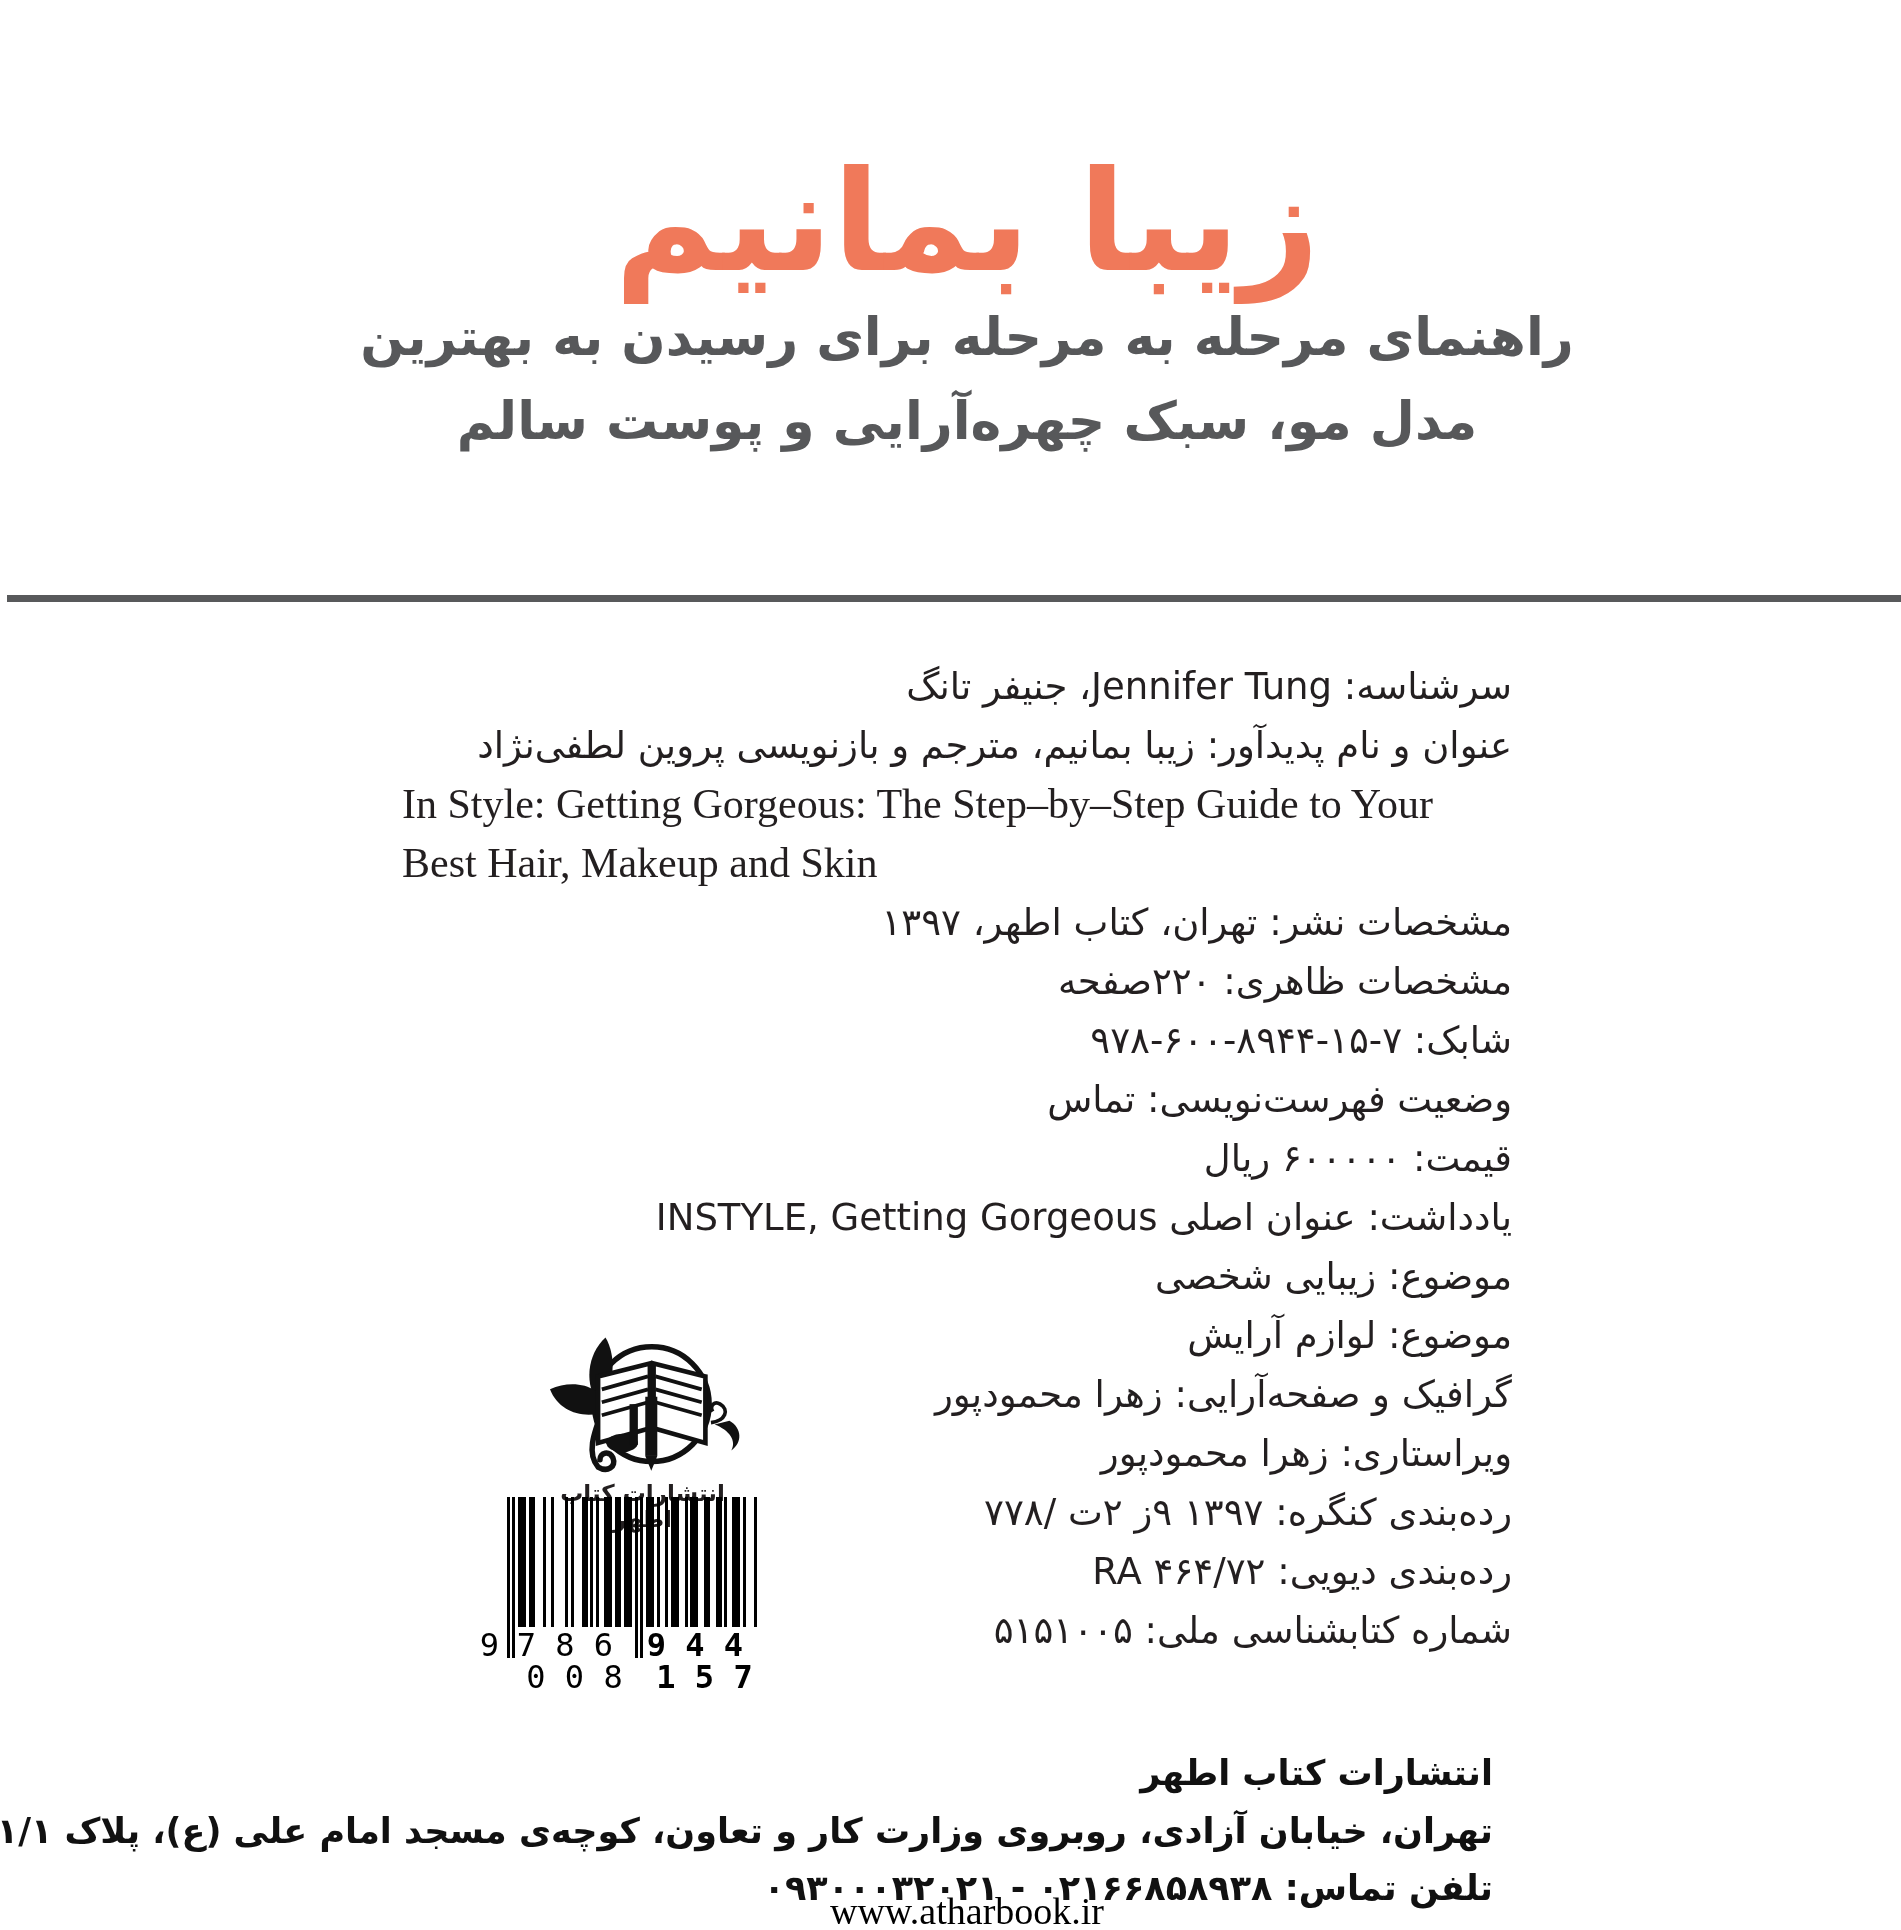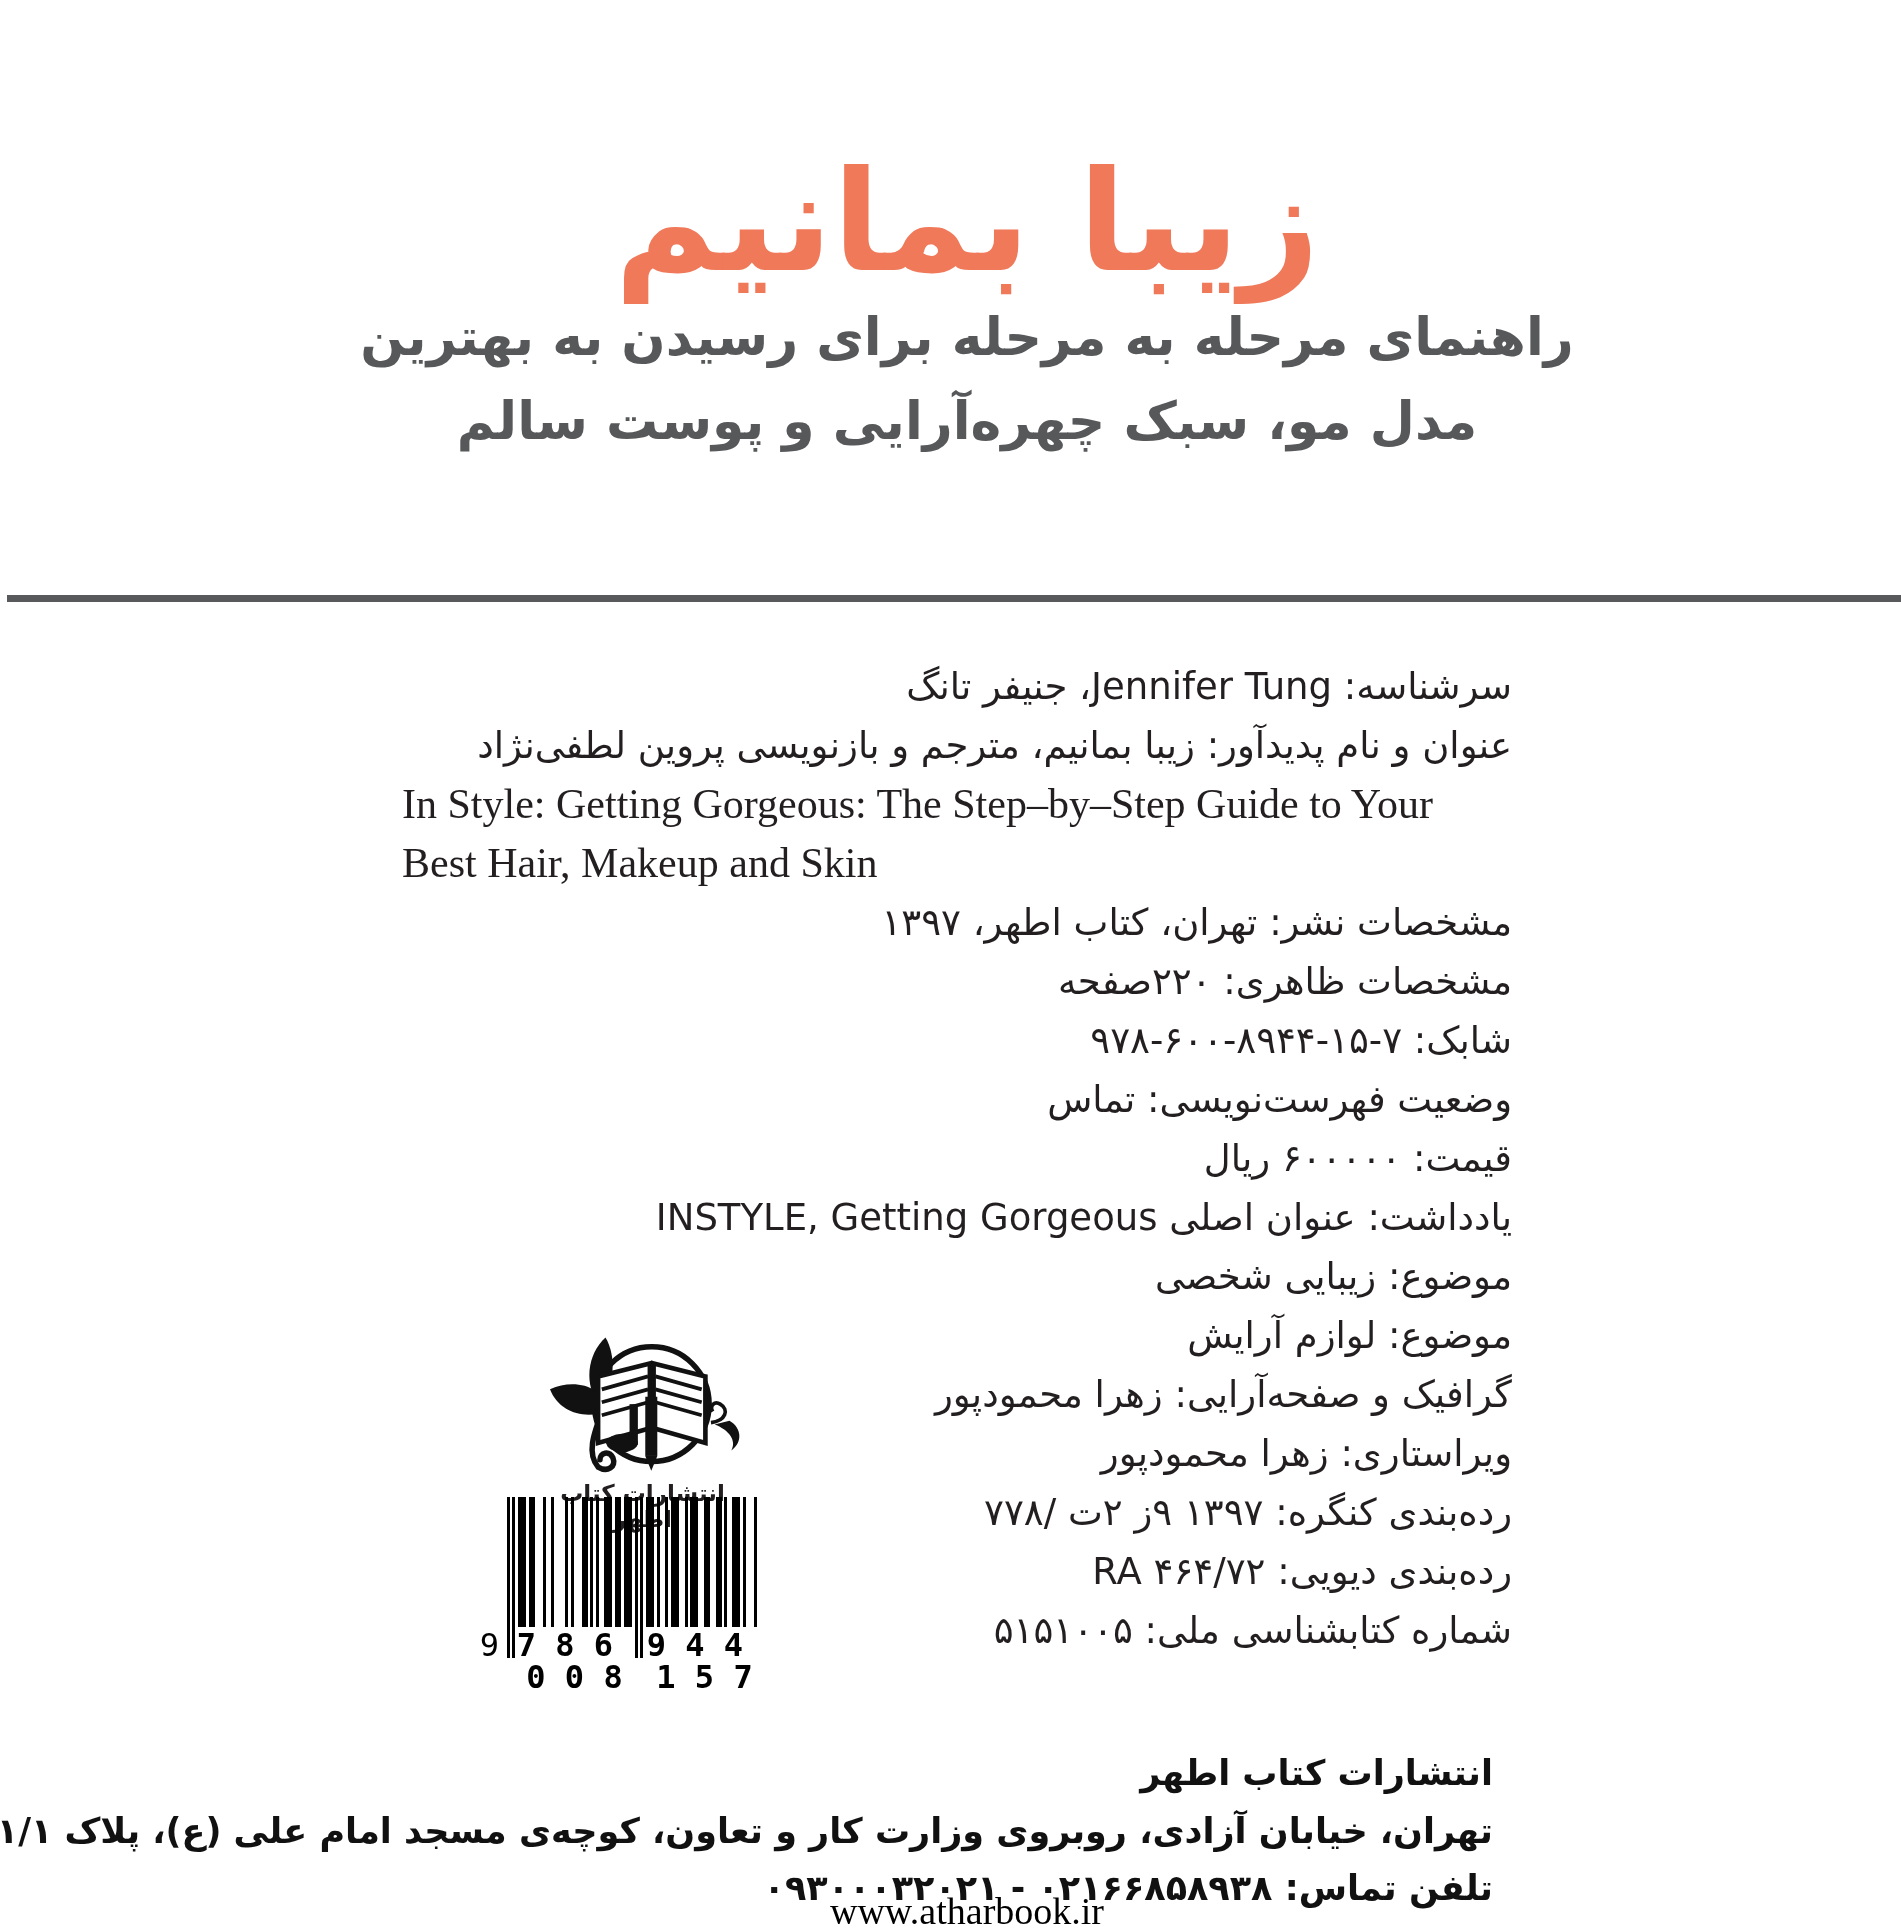--- a/index.html
+++ b/index.html
@@ -32,21 +32,21 @@
   .logo-cap{direction:rtl;font-size:23px;font-weight:bold;margin-top:0;letter-spacing:0.9px;}
   
   .barcode{position:absolute;left:479px;top:1497px;width:299px;height:167px;}
   .bars{position:absolute;left:0;top:0;right:0;bottom:0;}
   .bar{position:absolute;top:0;background:#000;}
   .bcd{
     position:absolute;top:130px;font-family:"DejaVu Sans Mono",monospace;
     font-size:32px;line-height:1;background:#ffffff;color:#000;text-align:center;padding-top:1.9px;
   }
   .bcd.first{left:-3.7px;width:28px;background:transparent;}
-  .bcd.left{left:37px;width:117px;font-weight:bold;}
+  .bcd.left{left:37px;width:117px;}
   .bcd.right{left:167px;width:117px;font-weight:bold;}
   
   .pub-name,.pub-address,.pub-phone{
     position:absolute;right:441px;direction:rtl;text-align:right;white-space:nowrap;
     font-size:35px;font-weight:bold;color:#111;
   }
   .pub-name{top:1753px;}
   .pub-address{top:1811px;}
   .pub-phone{top:1868px;}
   .pub-url{

